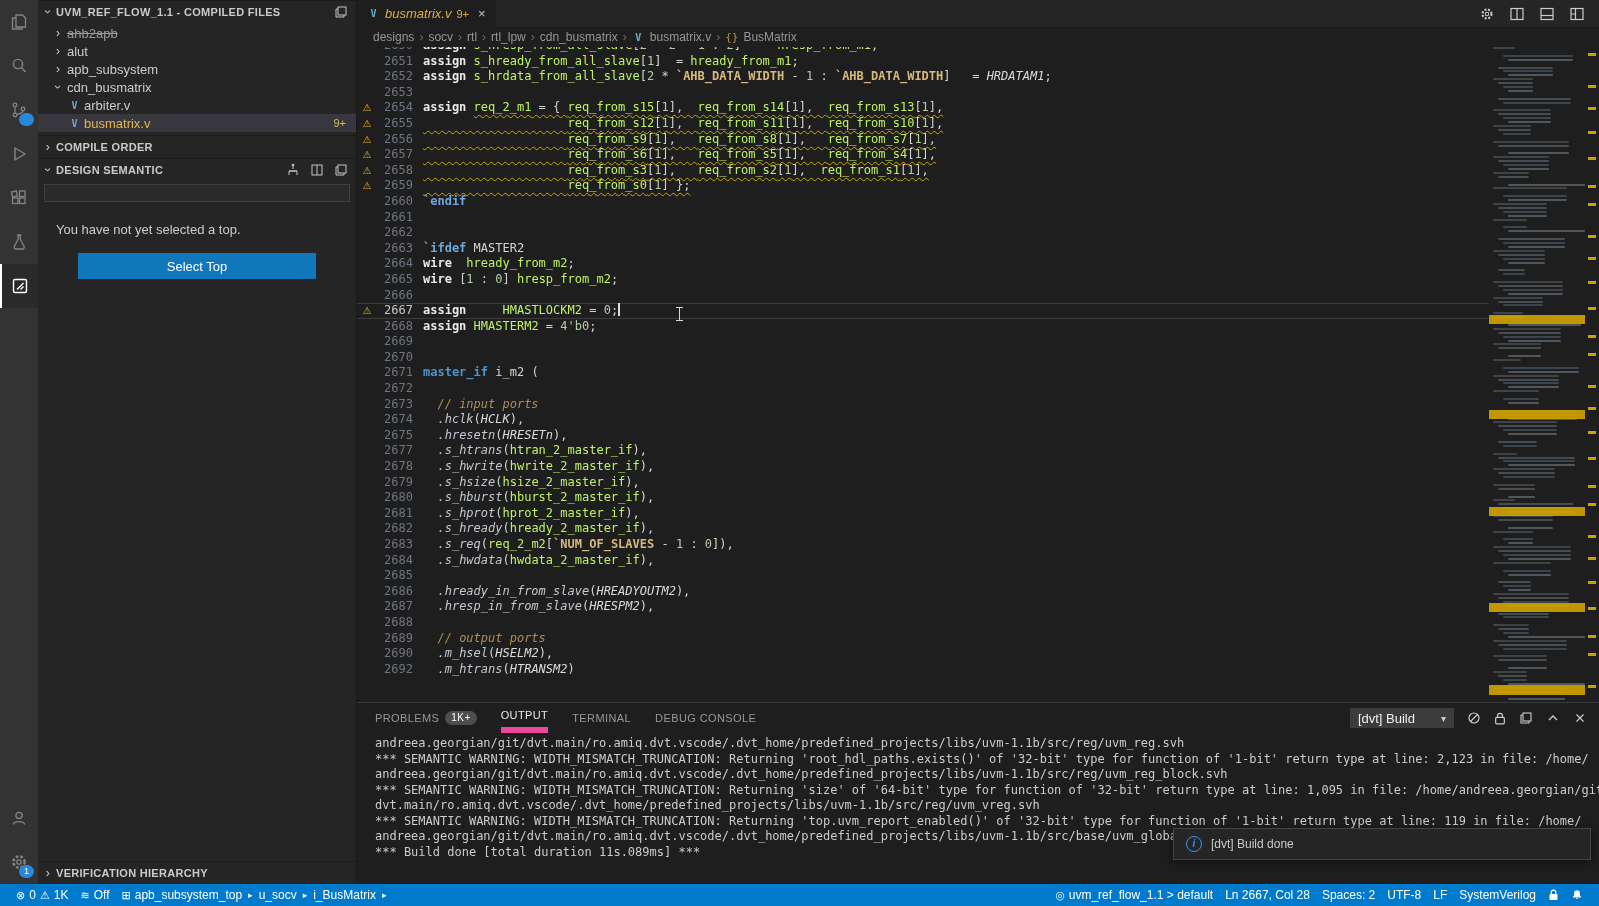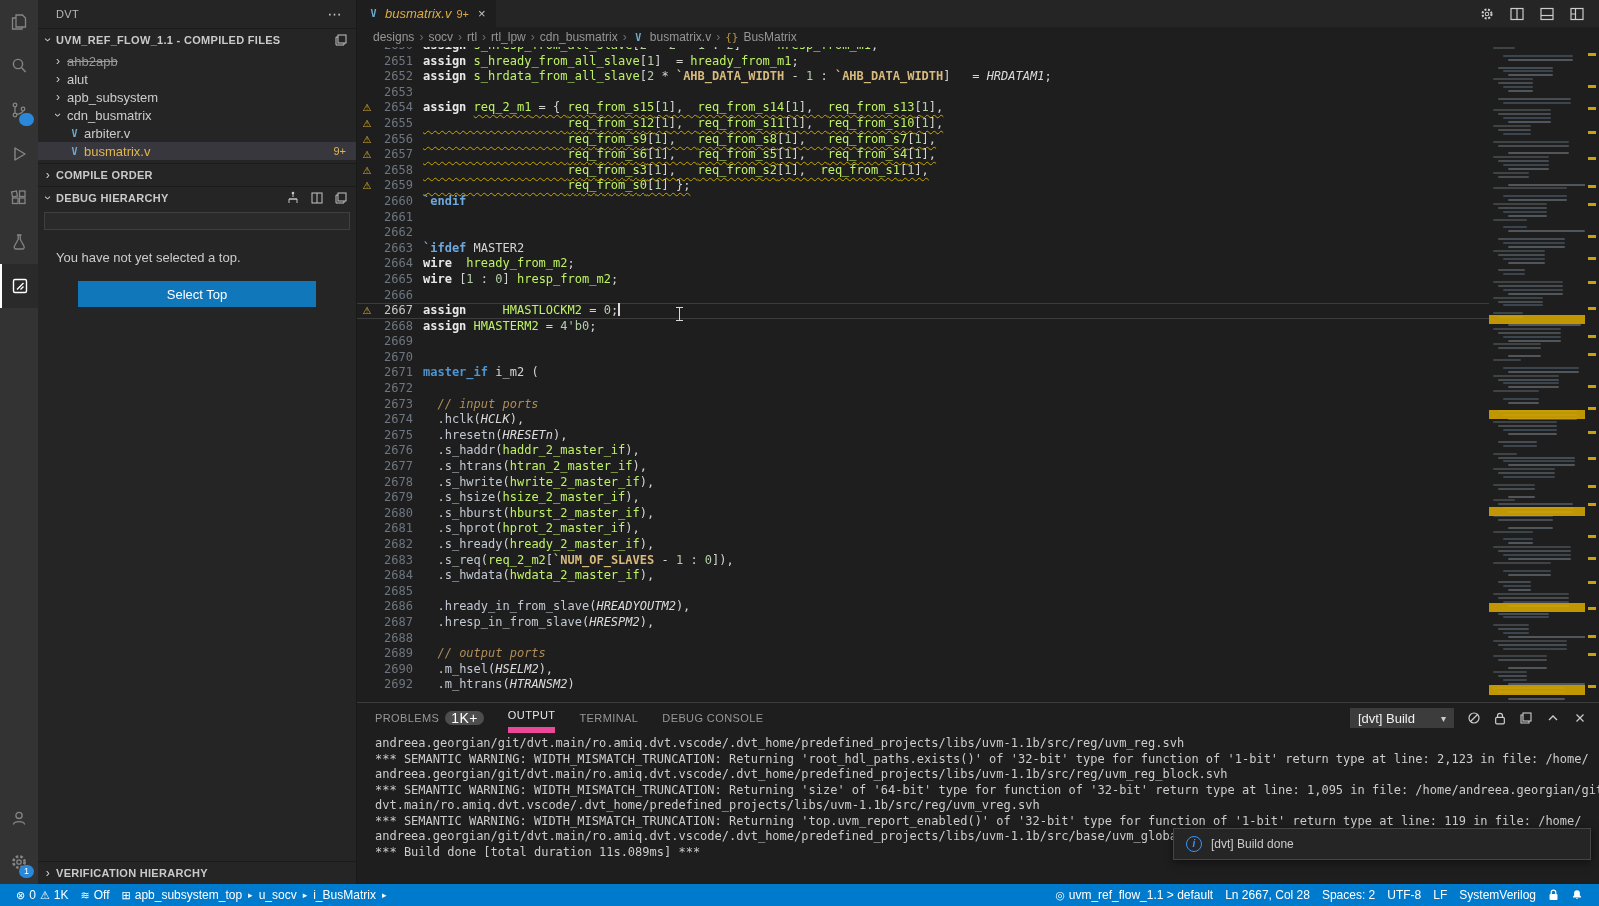--- a/index.html
+++ b/index.html
@@ -59,33 +59,33 @@
   .caret{display:inline-block;width:2px;height:13px;background:#dcdcdc;vertical-align:-2px;}
   .sq{text-decoration-line:underline;text-decoration-style:wavy;text-decoration-color:#c8a800;text-decoration-thickness:1px;text-underline-offset:3px;}
   .tk-k{color:#e8e8e8;font-weight:bold;}
   .tk-d{color:#6fa8dc;font-weight:bold;}
   .tk-i{color:#bef264;}
   .tk-n{color:#b5cea8;}
   .tk-m{color:#d7ba7d;font-weight:bold;}
   .tk-c{color:#b08d57;font-style:italic;}
   .tk-t{color:#4e94ce;font-weight:bold;}
   .tk-p{color:#d4d4d4;}
-  .tk-o{color:#c3c9d2;}
+  .tk-o{color:#c3c9d2;font-style:italic;}
   .tk-u{color:#dcdcdc;font-style:italic;}
   .minimap{width:96px;flex:none;position:relative;background:#1e1e1e;overflow:hidden;}
   .mm-row{position:absolute;height:2px;border-radius:1px;}
   .mm-band{position:absolute;left:0;width:96px;background:#d7a800;opacity:.88;}
   .ruler{width:14px;flex:none;position:relative;background:#1e1e1e;}
   .tick{position:absolute;left:3px;width:8px;height:3px;background:#c8a20a;}
   
   .panel{height:181px;flex:none;border-top:1px solid #3b3b3b;display:flex;flex-direction:column;background:#1e1e1e;}
   .panel-head{height:30px;flex:none;display:flex;align-items:center;padding:0 12px 0 18px;}
   .ptab{height:100%;display:flex;align-items:center;gap:6px;margin-right:24px;font-size:11px;color:#989898;letter-spacing:.4px;cursor:pointer;box-sizing:border-box;}
   .ptab.active{color:#e7e7e7;border-bottom:6px solid #ec4899;}
-  .pbadge{background:#4d4d4d;color:#ffffff;border-radius:8px;padding:0 6px;font-size:14px;line-height:14px;}
+  .pbadge{background:#4d4d4d;color:#ffffff;border-radius:8px;padding:0 6px;font-size:10px;line-height:14px;}
   .panel-actions{margin-left:auto;display:flex;align-items:center;gap:13px;color:#cccccc;}
   .panel-actions span{cursor:pointer;display:flex;align-items:center;font-size:13px;}
   .channel{background:#3c3c3c;color:#f0f0f0;font-size:12px;height:20px;display:flex;align-items:center;gap:26px;padding:0 8px;cursor:pointer;}
   .channel .car{font-size:10px;color:#cccccc;}
   .panel-body{flex:1;overflow:hidden;padding:3px 0 0 18px;font-family:"DejaVu Sans Mono",monospace;font-size:12px;line-height:15.5px;color:#cccccc;}
   .oline{white-space:pre;}
   
   .notification{position:fixed;right:8px;bottom:46px;width:392px;height:30px;background:#252526;border:1px solid #454545;
     box-shadow:0 2px 8px rgba(0,0,0,.5);display:flex;align-items:center;gap:9px;padding:0 12px;color:#cccccc;font-size:12px;z-index:20;}
   .info-ic{width:14px;height:14px;flex:none;border:1px solid #3794ff;color:#3794ff;border-radius:50%;font-size:10px;line-height:14px;text-align:center;font-style:italic;font-weight:bold;}
@@ -162,24 +162,20 @@
       <div class="ab-item">
         <svg width="20" height="20" viewBox="0 0 20 20">
           <circle cx="10" cy="10" r="5.6" fill="none" stroke="currentColor" stroke-width="2.6" stroke-dasharray="2.5 2"></circle>
           <circle cx="10" cy="10" r="2.2" fill="none" stroke="currentColor" stroke-width="1.3"></circle>
         </svg>
         <span class="badge-dot">1</span>
       </div>
     </div>
 
   <div class="sidebar">
-    <div class="sb-title">
-      <span>DVT</span>
-      <span class="ellip">⋯</span>
-    </div>
     <div class="sb-section-header">
       <span class="chev exp">›</span>
       <span class="hdr-label">UVM_REF_FLOW_1.1 - COMPILED FILES</span>
       <span class="hdr-icons">
           <span>
         <svg width="14" height="14" viewBox="0 0 14 14">
               <rect x="4" y="2" width="8" height="8" fill="none" stroke="#c5c5c5"></rect>
               <path d="M4 4H2v8h8v-2" fill="none" stroke="#c5c5c5"></path>
             </svg>
       </span>
@@ -211,21 +207,21 @@
           <span class="lbl">busmatrix.v</span>
           <span class="tree-badge">9+</span>
         </div>
       </div>
     <div class="sb-section-header">
       <span class="chev">›</span>
       <span class="hdr-label">COMPILE ORDER</span>
     </div>
     <div class="sb-section-header">
       <span class="chev exp">›</span>
-      <span class="hdr-label">DEBUG HIERARCHY</span>
+      <span class="hdr-label">DESIGN SEMANTIC</span>
       <span class="hdr-icons">
         <span>
             <svg width="14" height="14" viewBox="0 0 14 14">
               <path d="M7 2v4M3 12V8h8v4M3 8h8" fill="none" stroke="#c5c5c5"></path>
               <circle cx="7" cy="2" r="1.3" fill="#c5c5c5"></circle>
             </svg>
           </span>
         <span>
             <svg width="14" height="14" viewBox="0 0 14 14">
               <rect x="2" y="2" width="10" height="10" fill="none" stroke="#c5c5c5"></rect>
@@ -324,21 +320,20 @@
             <div class="cline"><span class="gwarn"></span><span class="lnum">2666</span><span class="ltext"></span></div>
             <div class="cline cur"><span class="gwarn">⚠</span><span class="lnum">2667</span><span class="ltext"><span class="tk-k">assign</span><span class="tk-p">     </span><span class="tk-i">HMASTLOCKM2</span><span class="tk-p"> = </span><span class="tk-n">0</span><span class="tk-p">;</span><span class="caret"></span></span></div>
             <div class="cline"><span class="gwarn"></span><span class="lnum">2668</span><span class="ltext"><span class="tk-k">assign</span><span class="tk-p"> </span><span class="tk-i">HMASTERM2</span><span class="tk-p"> = </span><span class="tk-n">4'b0</span><span class="tk-p">;</span></span></div>
             <div class="cline"><span class="gwarn"></span><span class="lnum">2669</span><span class="ltext"></span></div>
             <div class="cline"><span class="gwarn"></span><span class="lnum">2670</span><span class="ltext"></span></div>
             <div class="cline"><span class="gwarn"></span><span class="lnum">2671</span><span class="ltext"><span class="tk-t">master_if</span><span class="tk-p"> i_m2 (</span></span></div>
             <div class="cline"><span class="gwarn"></span><span class="lnum">2672</span><span class="ltext"></span></div>
             <div class="cline"><span class="gwarn"></span><span class="lnum">2673</span><span class="ltext"><span class="tk-p">  </span><span class="tk-c">// input ports</span></span></div>
             <div class="cline"><span class="gwarn"></span><span class="lnum">2674</span><span class="ltext"><span class="tk-p">  </span><span class="tk-o">.hclk</span><span class="tk-p">(</span><span class="tk-u">HCLK</span><span class="tk-p">),</span></span></div>
             <div class="cline"><span class="gwarn"></span><span class="lnum">2675</span><span class="ltext"><span class="tk-p">  </span><span class="tk-o">.hresetn</span><span class="tk-p">(</span><span class="tk-u">HRESETn</span><span class="tk-p">),</span></span></div>
-            <div class="cline"><span class="gwarn"></span><span class="lnum">2676</span><span class="ltext"><span class="tk-p">  </span><span class="tk-o">.s_haddr</span><span class="tk-p">(</span><span class="tk-i">haddr_2_master_if</span><span class="tk-p">),</span></span></div>
             <div class="cline"><span class="gwarn"></span><span class="lnum">2677</span><span class="ltext"><span class="tk-p">  </span><span class="tk-o">.s_htrans</span><span class="tk-p">(</span><span class="tk-i">htran_2_master_if</span><span class="tk-p">),</span></span></div>
             <div class="cline"><span class="gwarn"></span><span class="lnum">2678</span><span class="ltext"><span class="tk-p">  </span><span class="tk-o">.s_hwrite</span><span class="tk-p">(</span><span class="tk-i">hwrite_2_master_if</span><span class="tk-p">),</span></span></div>
             <div class="cline"><span class="gwarn"></span><span class="lnum">2679</span><span class="ltext"><span class="tk-p">  </span><span class="tk-o">.s_hsize</span><span class="tk-p">(</span><span class="tk-i">hsize_2_master_if</span><span class="tk-p">),</span></span></div>
             <div class="cline"><span class="gwarn"></span><span class="lnum">2680</span><span class="ltext"><span class="tk-p">  </span><span class="tk-o">.s_hburst</span><span class="tk-p">(</span><span class="tk-i">hburst_2_master_if</span><span class="tk-p">),</span></span></div>
             <div class="cline"><span class="gwarn"></span><span class="lnum">2681</span><span class="ltext"><span class="tk-p">  </span><span class="tk-o">.s_hprot</span><span class="tk-p">(</span><span class="tk-i">hprot_2_master_if</span><span class="tk-p">),</span></span></div>
             <div class="cline"><span class="gwarn"></span><span class="lnum">2682</span><span class="ltext"><span class="tk-p">  </span><span class="tk-o">.s_hready</span><span class="tk-p">(</span><span class="tk-i">hready_2_master_if</span><span class="tk-p">),</span></span></div>
             <div class="cline"><span class="gwarn"></span><span class="lnum">2683</span><span class="ltext"><span class="tk-p">  </span><span class="tk-o">.s_req</span><span class="tk-p">(</span><span class="tk-i">req_2_m2</span><span class="tk-p">[</span><span class="tk-m">`NUM_OF_SLAVES</span><span class="tk-p"> - </span><span class="tk-n">1</span><span class="tk-p"> : </span><span class="tk-n">0</span><span class="tk-p">]),</span></span></div>
             <div class="cline"><span class="gwarn"></span><span class="lnum">2684</span><span class="ltext"><span class="tk-p">  </span><span class="tk-o">.s_hwdata</span><span class="tk-p">(</span><span class="tk-i">hwdata_2_master_if</span><span class="tk-p">),</span></span></div>
             <div class="cline"><span class="gwarn"></span><span class="lnum">2685</span><span class="ltext"></span></div>
             <div class="cline"><span class="gwarn"></span><span class="lnum">2686</span><span class="ltext"><span class="tk-p">  </span><span class="tk-o">.hready_in_from_slave</span><span class="tk-p">(</span><span class="tk-u">HREADYOUTM2</span><span class="tk-p">),</span></span></div>

